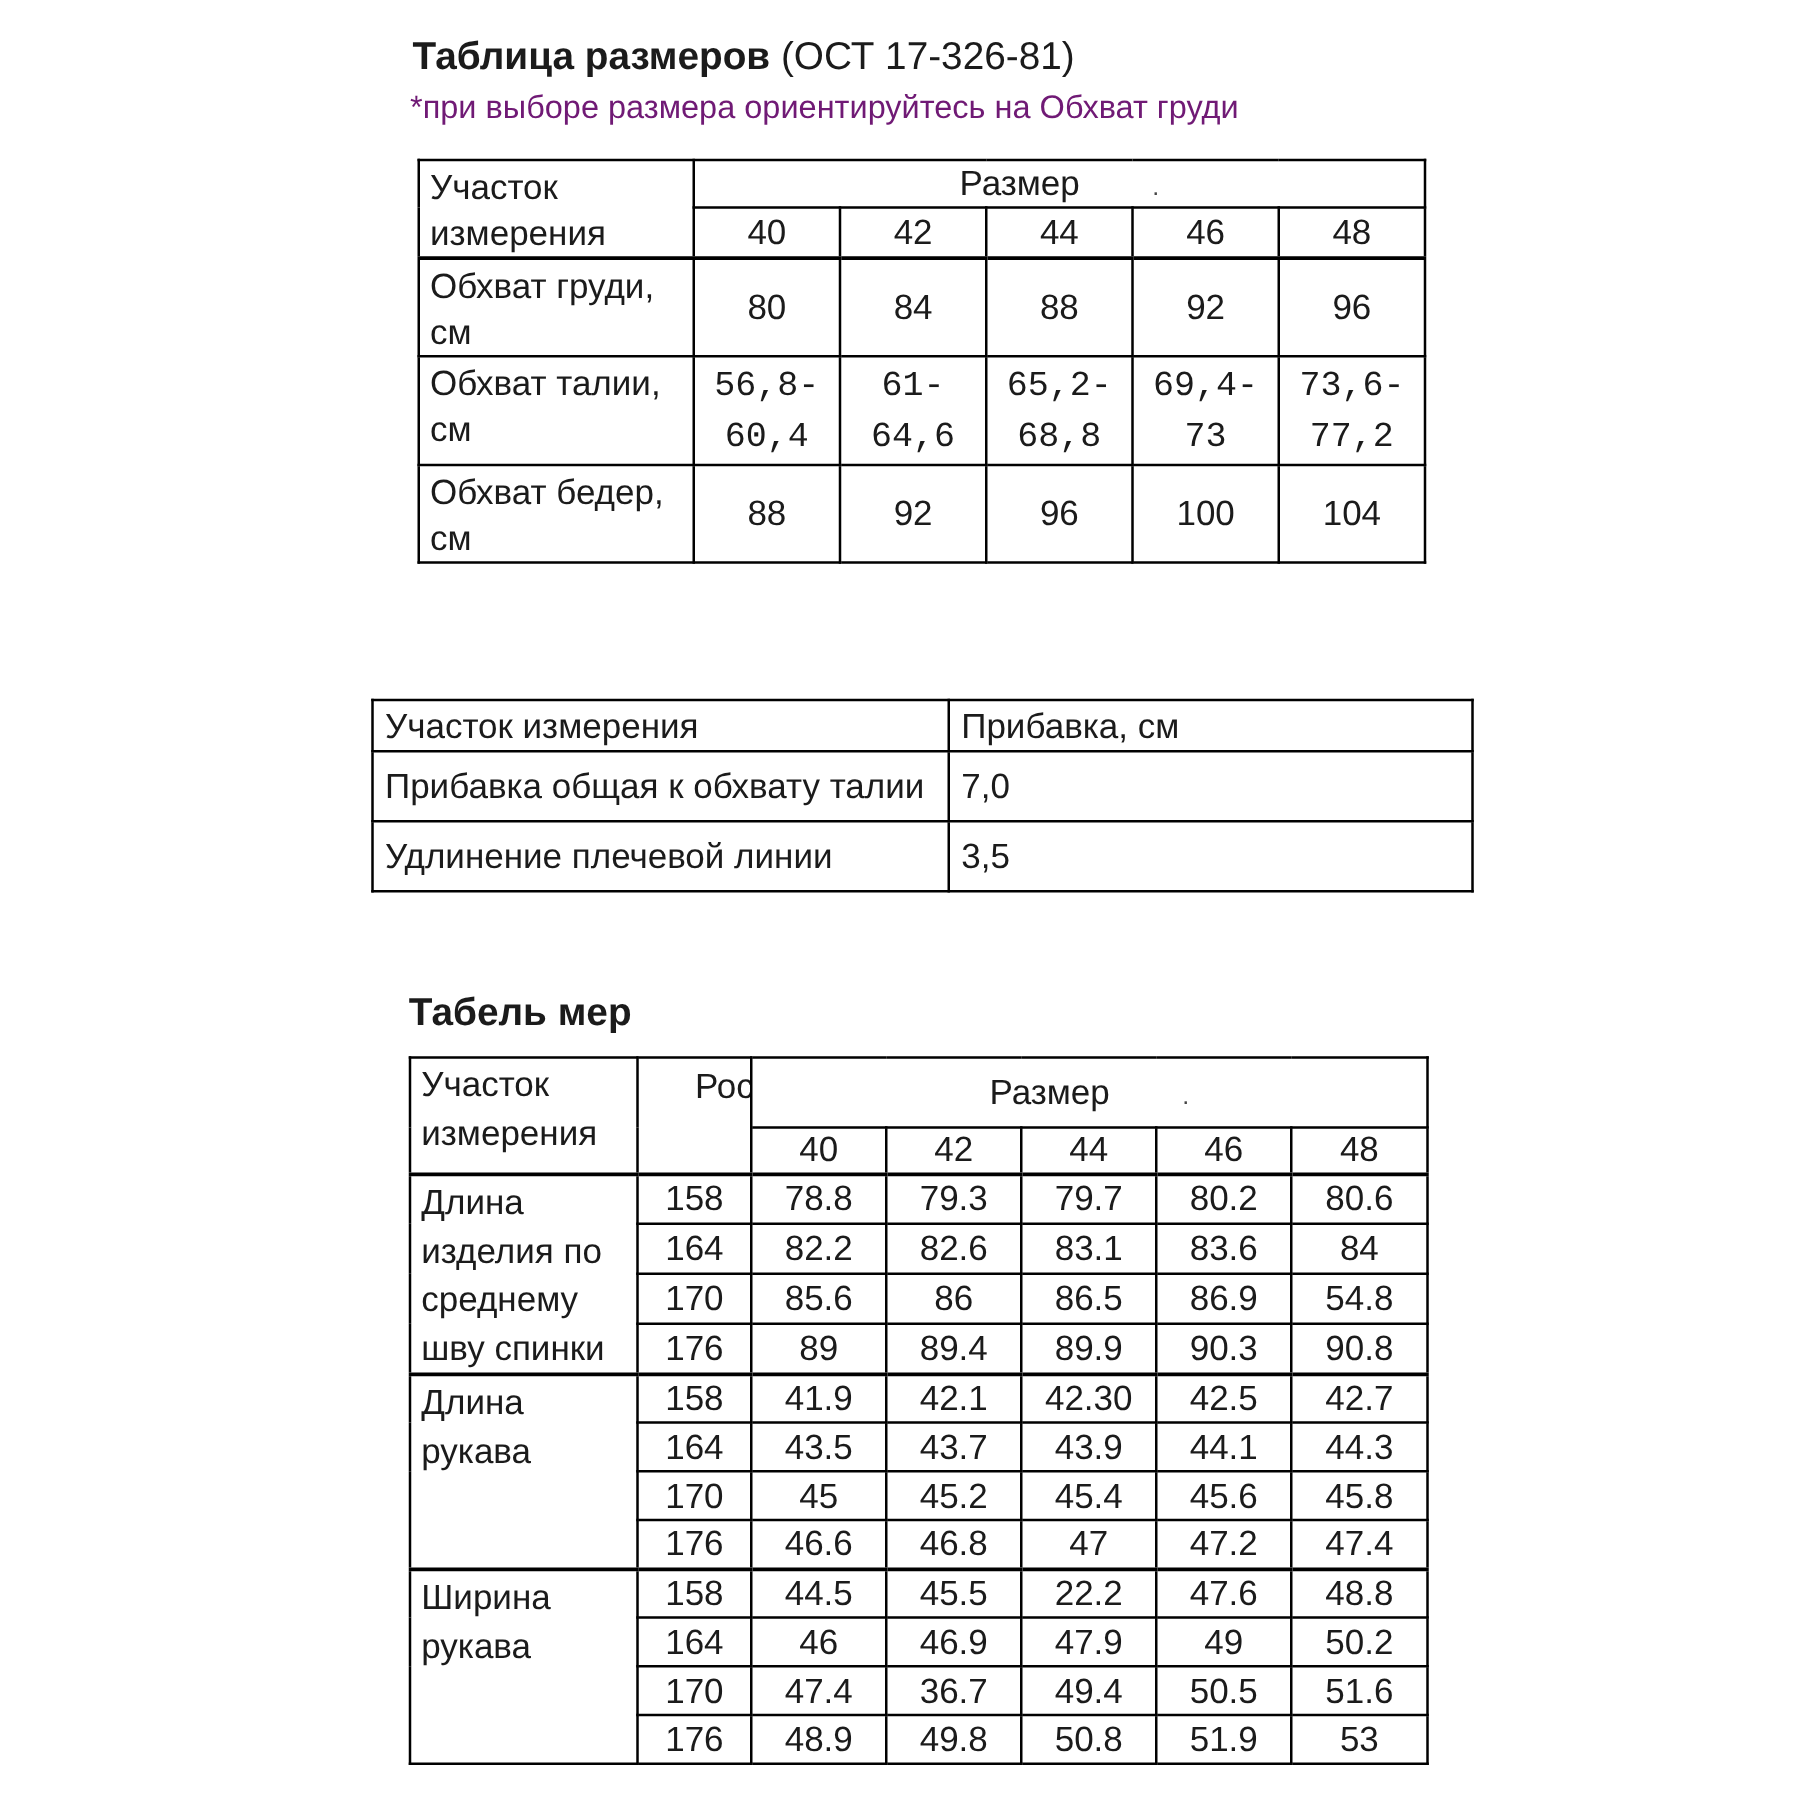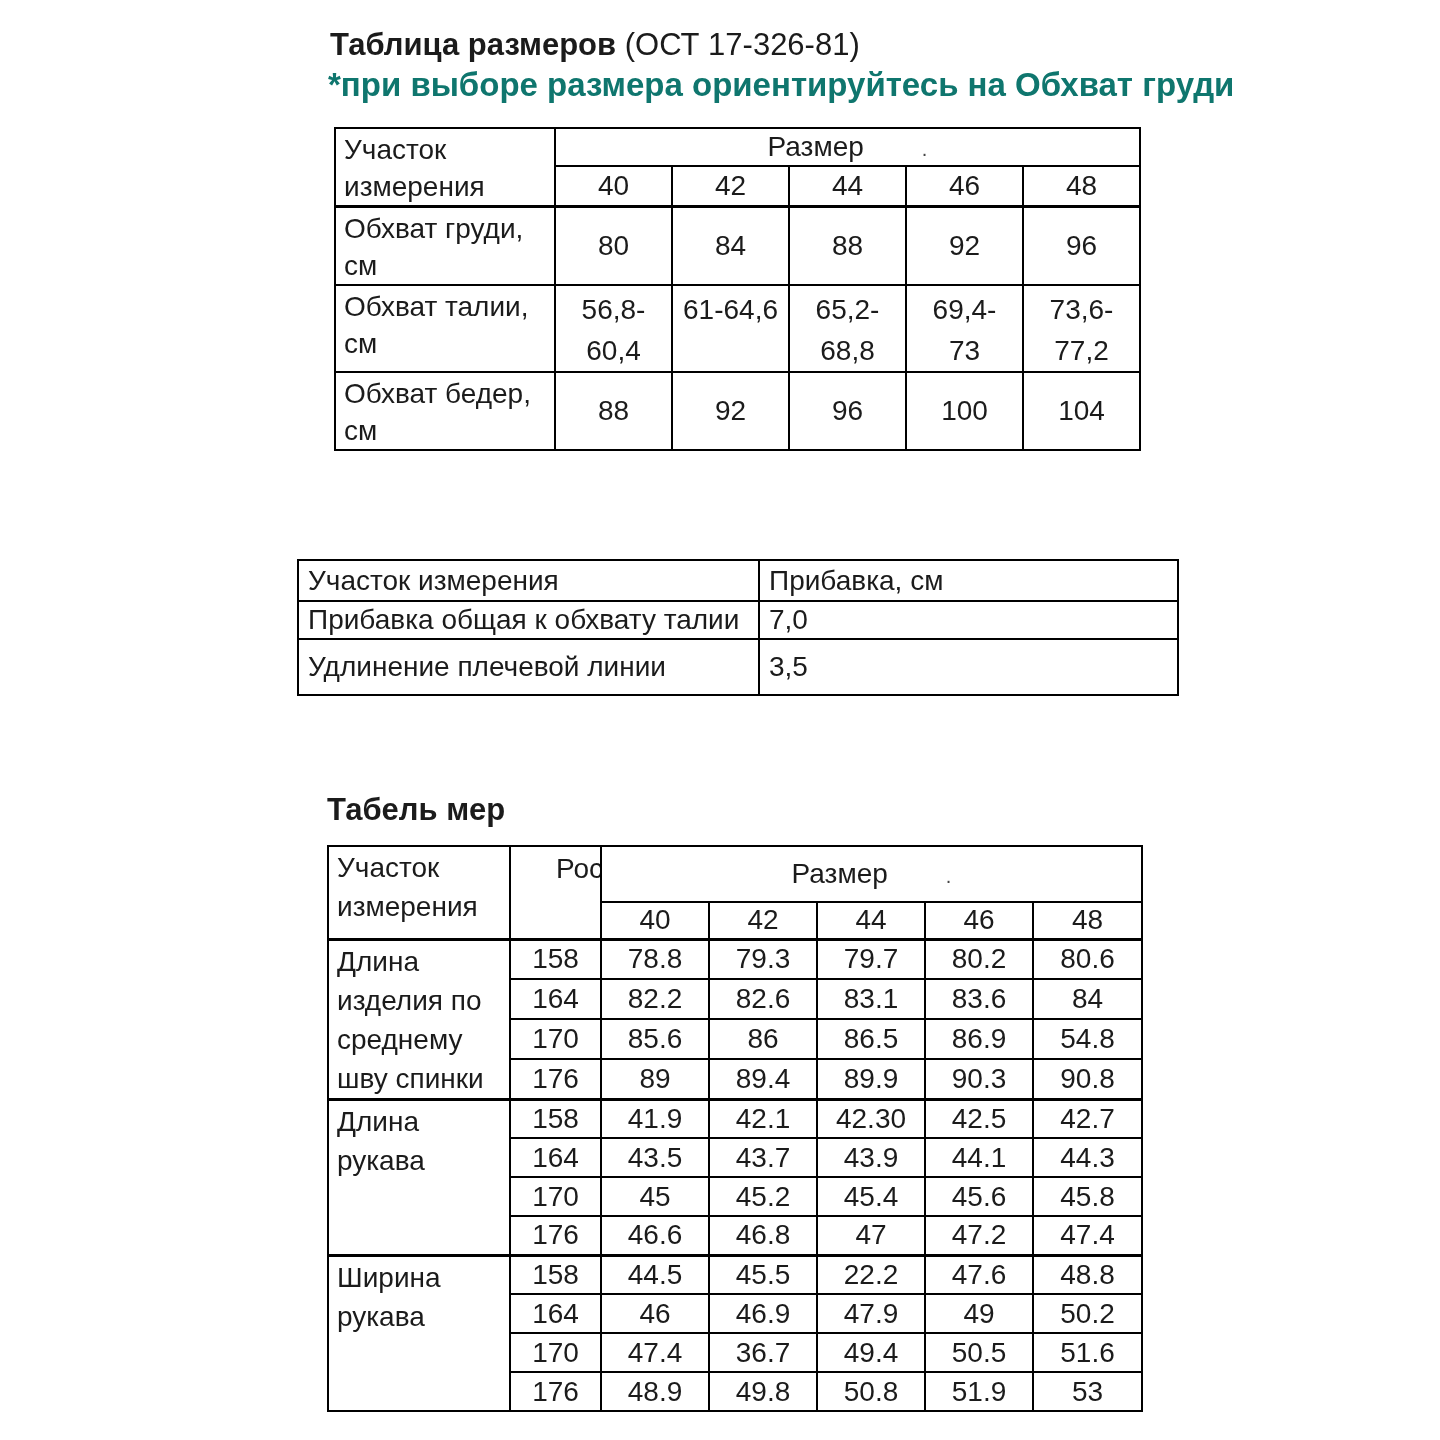--- a/index.html
+++ b/index.html
@@ -3,35 +3,35 @@
 <meta charset="utf-8">
 <style>
   html,body{margin:0;padding:0;background:#ffffff;}
   .canvas{
     position:relative;width:1440px;height:1440px;background:#ffffff;
     font-family:"Liberation Sans", sans-serif;color:#1b1b1b;overflow:hidden;margin-left:17px;
   }
   .abs{position:absolute;}
   .h-title{font-size:31px;line-height:36px;font-weight:700;white-space:nowrap;}
   .h-title .normal{font-weight:400;}
-  .subtitle{font-size:33px;line-height:38px;font-weight:700;white-space:nowrap;color:#0f766e;}
+  .subtitle{font-size:26px;line-height:38px;font-weight:400;white-space:nowrap;color:#701a75;}
 
   table{border-collapse:collapse;table-layout:fixed;}
   td{border:2px solid #000;font-size:28px;color:#1b1b1b;padding:0;overflow:hidden;}
   .c{text-align:center;vertical-align:middle;}
   .lbl{text-align:left;vertical-align:top;padding:2px 6px 0 8px;white-space:pre-line;line-height:37px;}
-  .top-val{text-align:center;vertical-align:top;padding-top:3px;white-space:pre-line;line-height:41px;}
+  .top-val{text-align:center;vertical-align:top;padding-top:3px;white-space:pre-line;line-height:41px;font-family:Liberation Mono, monospace;}
   .thick{border-bottom-width:3px;}
   .rost-head{text-align:center;vertical-align:top;padding-top:4px;line-height:36px;padding-left:45px;}
   .glbl{text-align:left;vertical-align:top;padding:1px 4px 0 8px;white-space:pre-line;line-height:39px;}
   .t2lbl{text-align:left;vertical-align:middle;padding:0 6px 0 9px;white-space:nowrap;}
   .stray-dot{display:inline-block;margin-left:58px;color:#454545;font-size:20px;}
 
   .h36{height:36px;} .h39{height:39px;} .h74{height:74px;} .h76{height:76px;}
-  .h40{height:56px;} .h37{height:37px;} .h38{height:38px;} .h41{height:41px;} .hrow{height:39px;}
+  .h40{height:56px;} .h37{height:37px;} .h38{height:56px;} .h41{height:41px;} .hrow{height:39px;}
 </style>
 </head>
 <body>
 
 <div class="canvas">
 
   <div class="abs h-title" style="left:313px;top:27px;">
     <span>Таблица размеров</span><span class="normal"> (ОСТ 17-326-81)</span>
   </div>
   <div class="abs subtitle" style="left:311px;top:66px;">*при выборе размера ориентируйтесь на Обхват груди</div>

